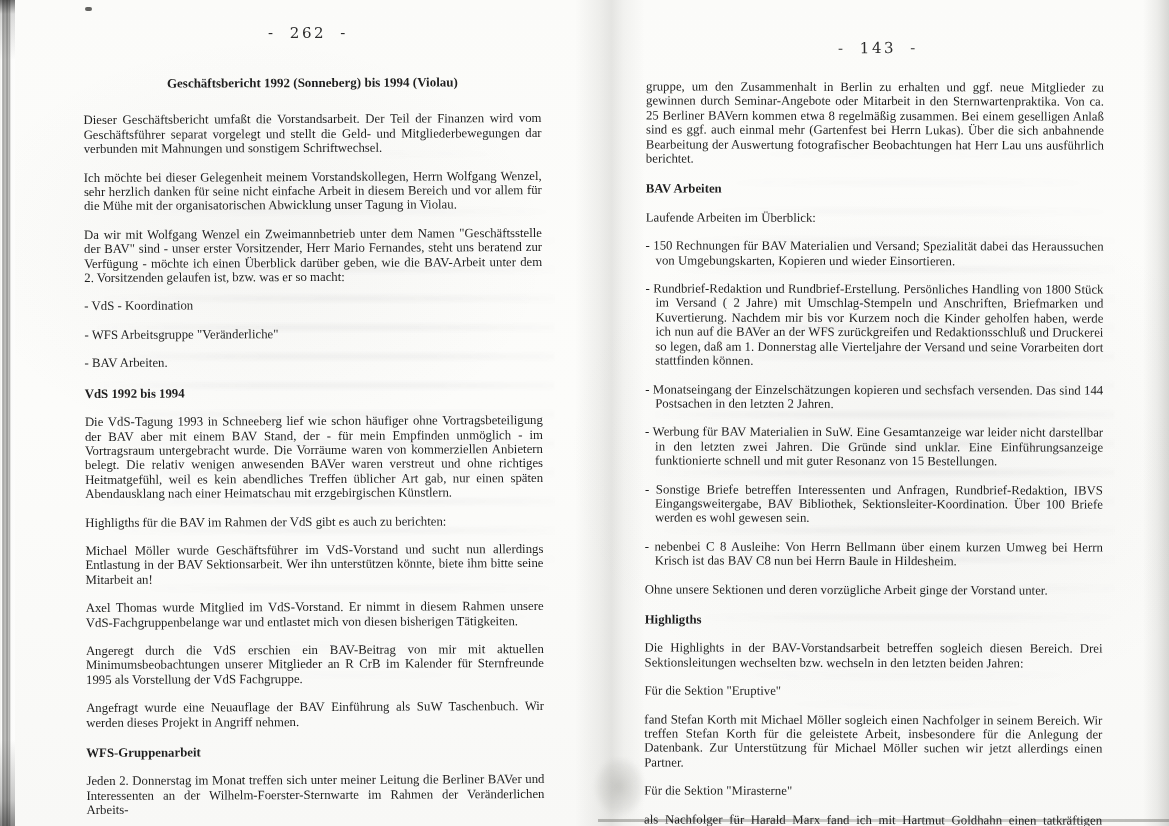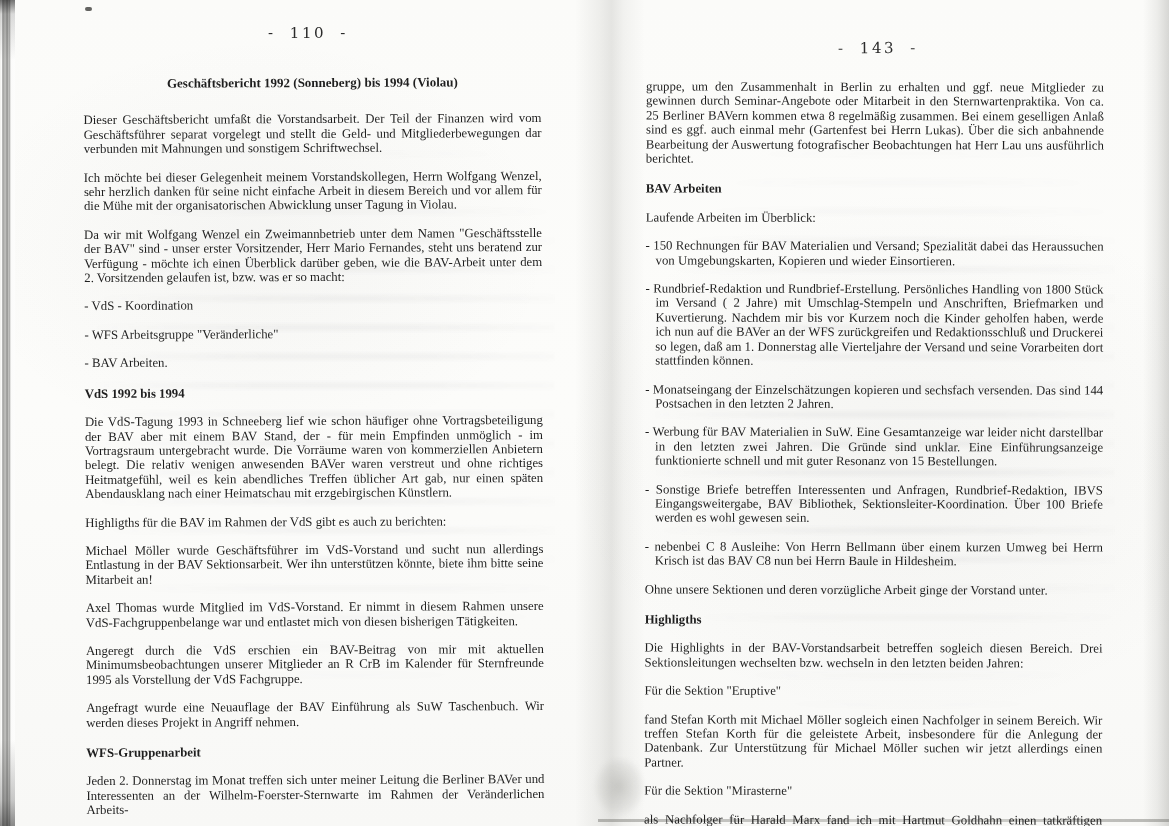--- a/index.html
+++ b/index.html
@@ -90,21 +90,21 @@
 
   <div class="binding-strip"></div>
   <div class="corner-speck"></div>
   <div class="gutter-shadow"></div>
   <div class="edge-shadow-right"></div>
   <div class="bleed left"></div>
   <div class="bleed right"></div>
   <div class="bottom-smudge"></div>
   <div class="bottom-line"></div>
 
-  <div class="pagenum left">- 110 -</div>
+  <div class="pagenum left">- 262 -</div>
   <div class="pagenum right">- 143 -</div>
 
   <div class="page left">
     <div class="blk title">Geschäftsbericht 1992 (Sonneberg) bis 1994 (Violau)</div>
     <p class="blk p">Dieser Geschäftsbericht umfaßt die Vorstandsarbeit. Der Teil der Finanzen wird vom Geschäftsführer separat vorgelegt und stellt die Geld- und Mitgliederbewegungen dar verbunden mit Mahnungen und sonstigem Schriftwechsel.</p>
     <p class="blk p">Ich möchte bei dieser Gelegenheit meinem Vorstandskollegen, Herrn Wolfgang Wenzel, sehr herzlich danken für seine nicht einfache Arbeit in diesem Bereich und vor allem für die Mühe mit der organisatorischen Abwicklung unser Tagung in Violau.</p>
     <p class="blk p">Da wir mit Wolfgang Wenzel ein Zweimannbetrieb unter dem Namen "Geschäftsstelle der BAV" sind - unser erster Vorsitzender, Herr Mario Fernandes, steht uns beratend zur Verfügung - möchte ich einen Überblick darüber geben, wie die BAV-Arbeit unter dem 2. Vorsitzenden gelaufen ist, bzw. was er so macht:</p>
     <p class="blk li">- VdS - Koordination</p>
     <p class="blk li">- WFS Arbeitsgruppe "Veränderliche"</p>
     <p class="blk li">- BAV Arbeiten.</p>

